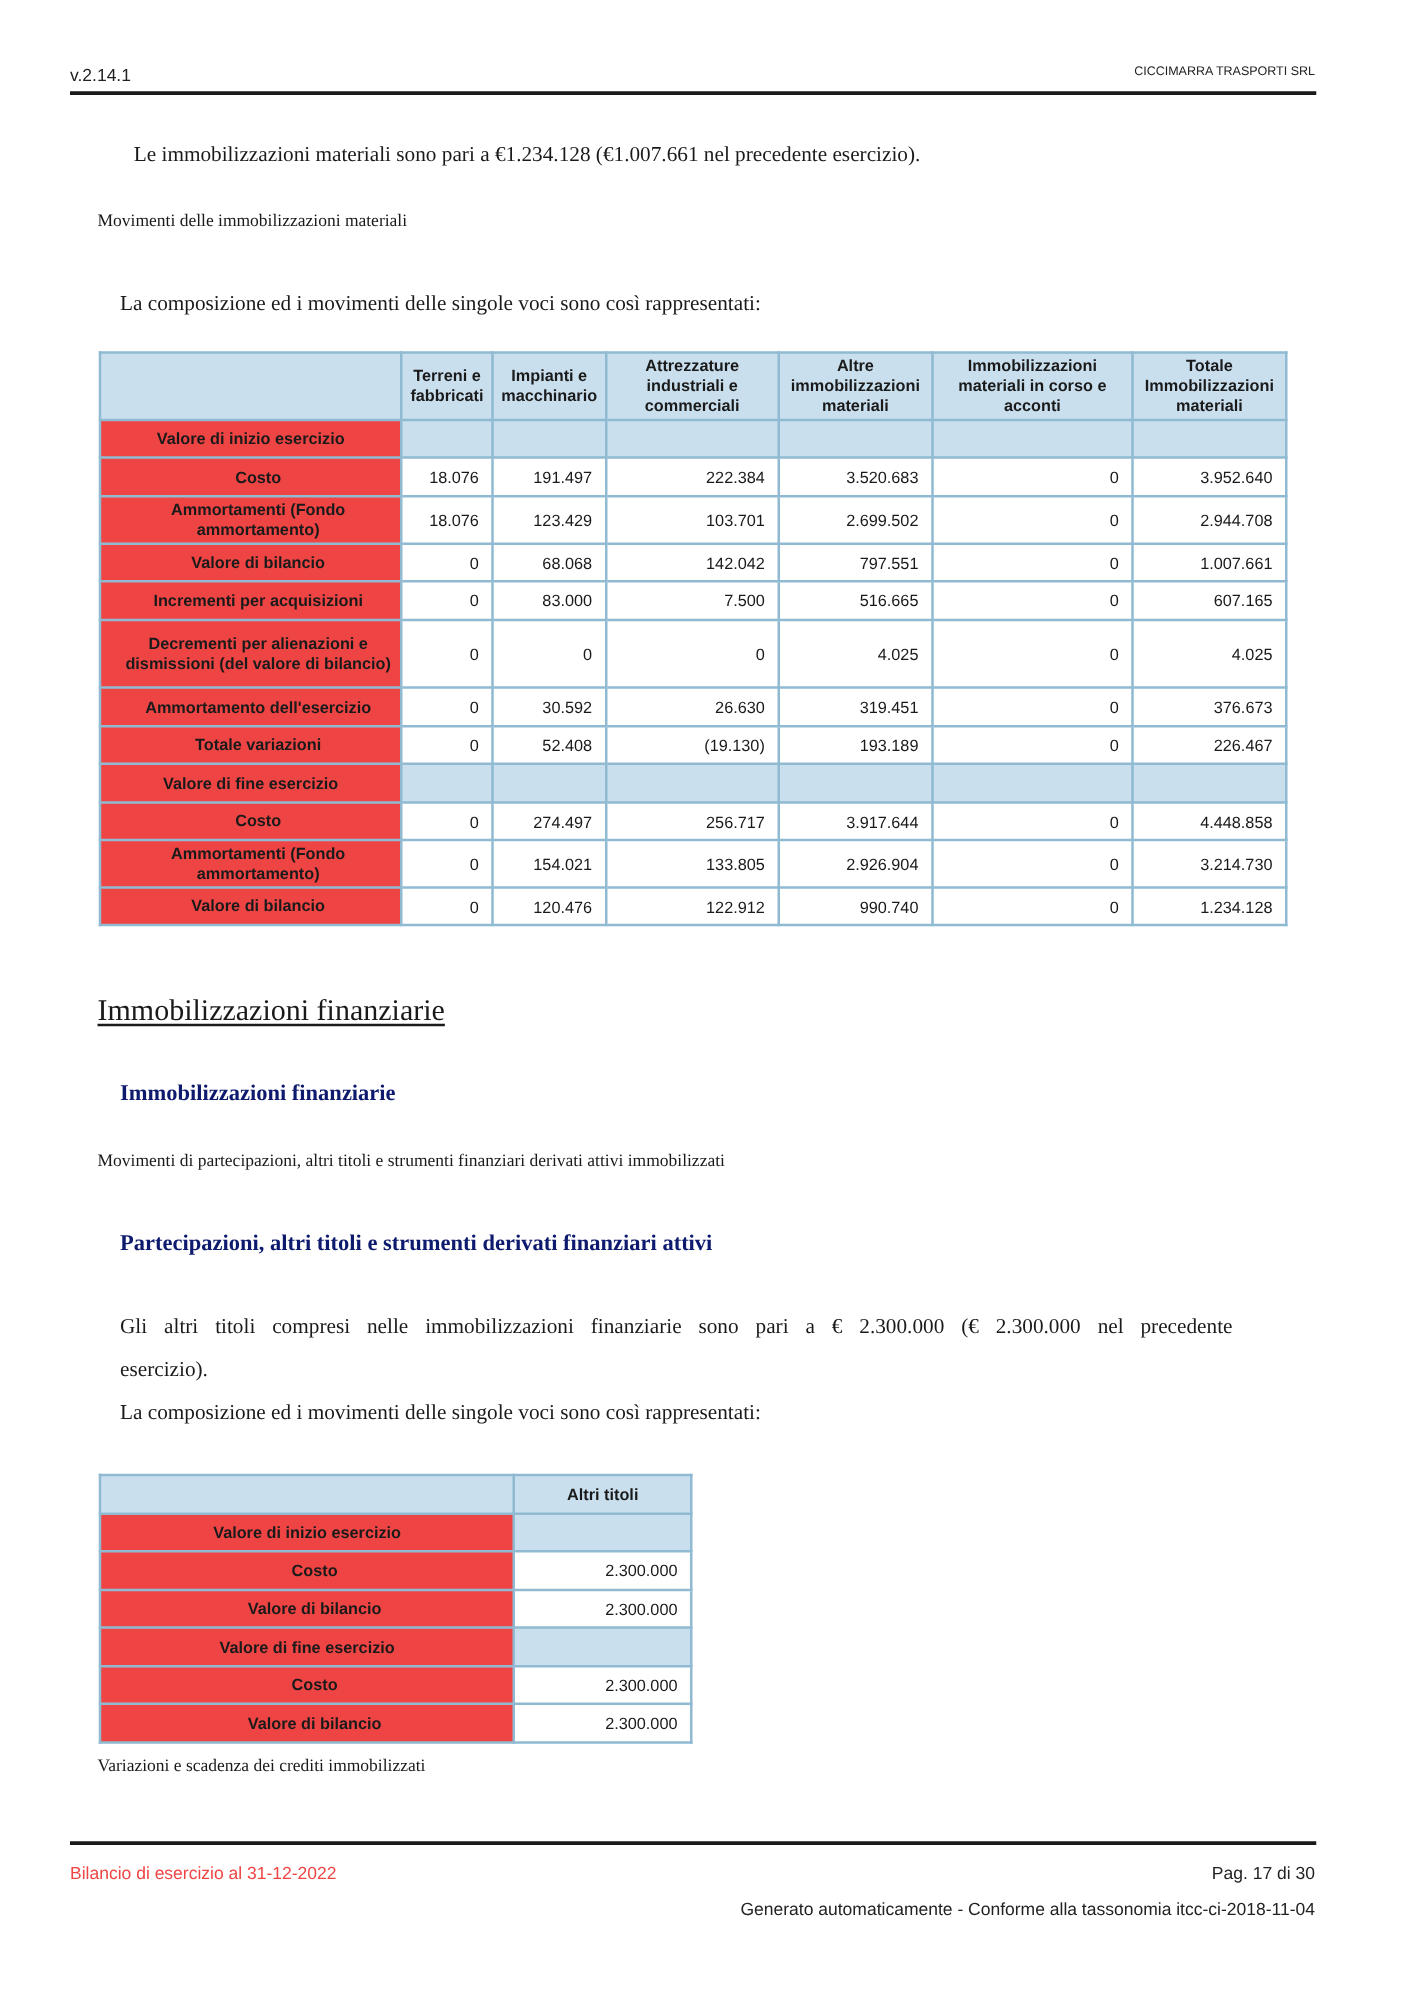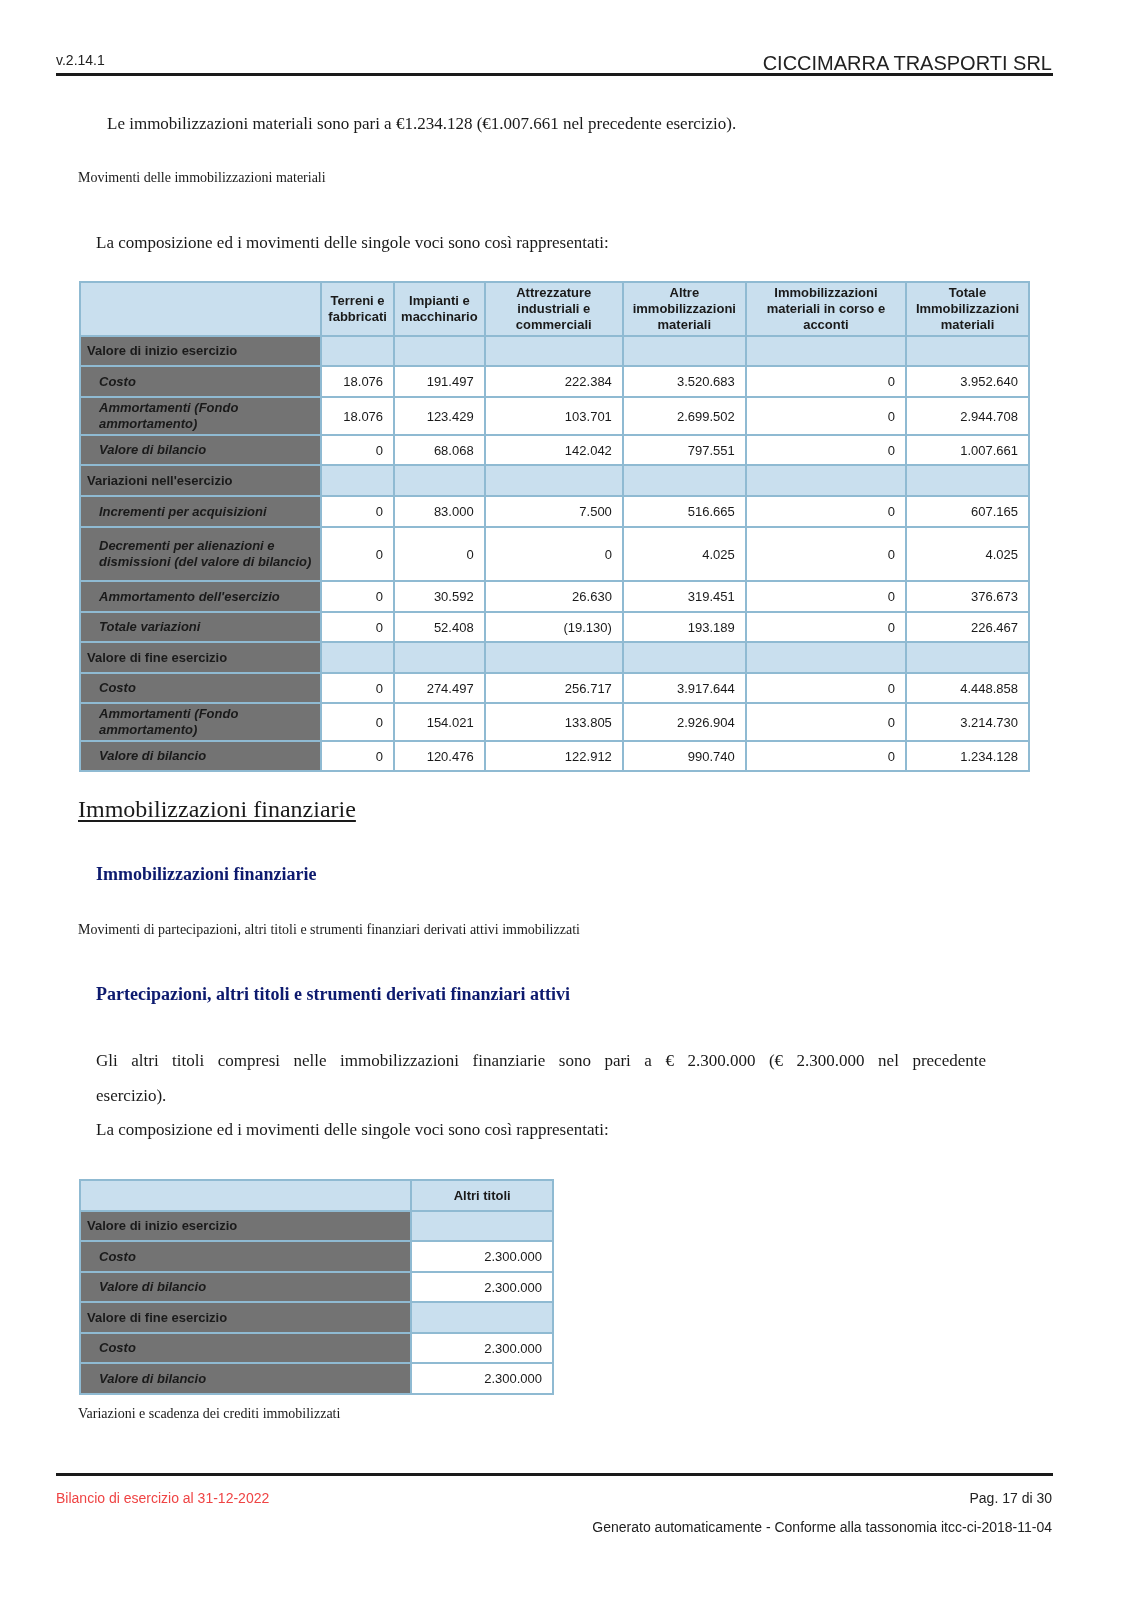--- a/index.html
+++ b/index.html
@@ -6,21 +6,21 @@
     body {
       width: 1131px; height: 1600px; position: relative; overflow: hidden;
       color: #1a1a1a;
     }
     .abs { position: absolute; }
     .sans { font-family: "Liberation Sans", sans-serif; }
     .serif { font-family: "Liberation Serif", serif; }
 
     
     .hdr-left { left: 56px; top: 52px; font-size: 14px; color: #222; }
-    .hdr-right { right: 79px; top: 52px; font-size: 20px; color: #222; }
+    .hdr-right { right: 79px; top: 52px; font-size: 10px; color: #222; }
     .hdr-rule { left: 56px; top: 73px; width: 997px; height: 3px; background: #1a1a1a; }
 
     
     .para { font-size: 17px; color: #1a1a1a; }
     .h-plain { font-size: 14px; color: #1a1a1a; }
     .h-underline { font-size: 24px; color: #1a1a1a; text-decoration: underline; text-underline-offset: 3px; }
     .h-blue { font-size: 18px; font-weight: bold; color: #0d1a6e; }
 
     
     table.fin {
@@ -28,22 +28,22 @@
       font-family: "Liberation Sans", sans-serif; font-size: 13px; color: #1a1a1a;
       border: 2px solid #8fbad2;
     }
     table.fin td, table.fin th {
       border: 2px solid #8fbad2; padding: 0 6px; box-sizing: border-box;
     }
     table.fin th {
       background: #c9dfee; font-weight: bold; text-align: center; line-height: 16px;
       font-size: 13px;
     }
-    table.fin td.lbl { background: #737373; font-weight: bold; text-align: left; line-height: 16px; }
-    table.fin td.lbl.sub { padding-left: 18px; font-style: italic; }
+    table.fin td.lbl { background: #ef4444; font-weight: bold; text-align: center; line-height: 16px; }
+    table.fin td.lbl.sub { padding-left: 18px; }
     table.fin td.sec-fill { background: #c9dfee; }
     table.fin td.num { background: #ffffff; text-align: right; padding-right: 10px; }
 
     
     .ftr-rule { left: 56px; top: 1473px; width: 997px; height: 3px; background: #1a1a1a; }
     .ftr-left { left: 56px; top: 1490px; font-size: 14px; color: #ef4444; }
     .ftr-right { right: 79px; top: 1490px; font-size: 14px; color: #222; }
     .ftr-right2 { right: 79px; top: 1519px; font-size: 14px; color: #222; }
   </style>
 </head>
@@ -111,29 +111,20 @@
       <td class="lbl sub">Valore di bilancio</td>
       <td class="num">0</td>
       <td class="num">68.068</td>
       <td class="num">142.042</td>
       <td class="num">797.551</td>
       <td class="num">0</td>
       <td class="num">1.007.661</td>
     </tr>
 
     <tr style="height:31px;">
-      <td class="lbl">Variazioni nell'esercizio</td>
-      <td class="sec-fill"></td>
-        <td class="sec-fill"></td>
-        <td class="sec-fill"></td>
-        <td class="sec-fill"></td>
-        <td class="sec-fill"></td>
-        <td class="sec-fill"></td>
-    </tr>
-    <tr style="height:31px;">
       <td class="lbl sub">Incrementi per acquisizioni</td>
       <td class="num">0</td>
       <td class="num">83.000</td>
       <td class="num">7.500</td>
       <td class="num">516.665</td>
       <td class="num">0</td>
       <td class="num">607.165</td>
     </tr>
     <tr style="height:54px;">
       <td class="lbl sub">Decrementi per alienazioni e dismissioni (del valore di bilancio)</td>

